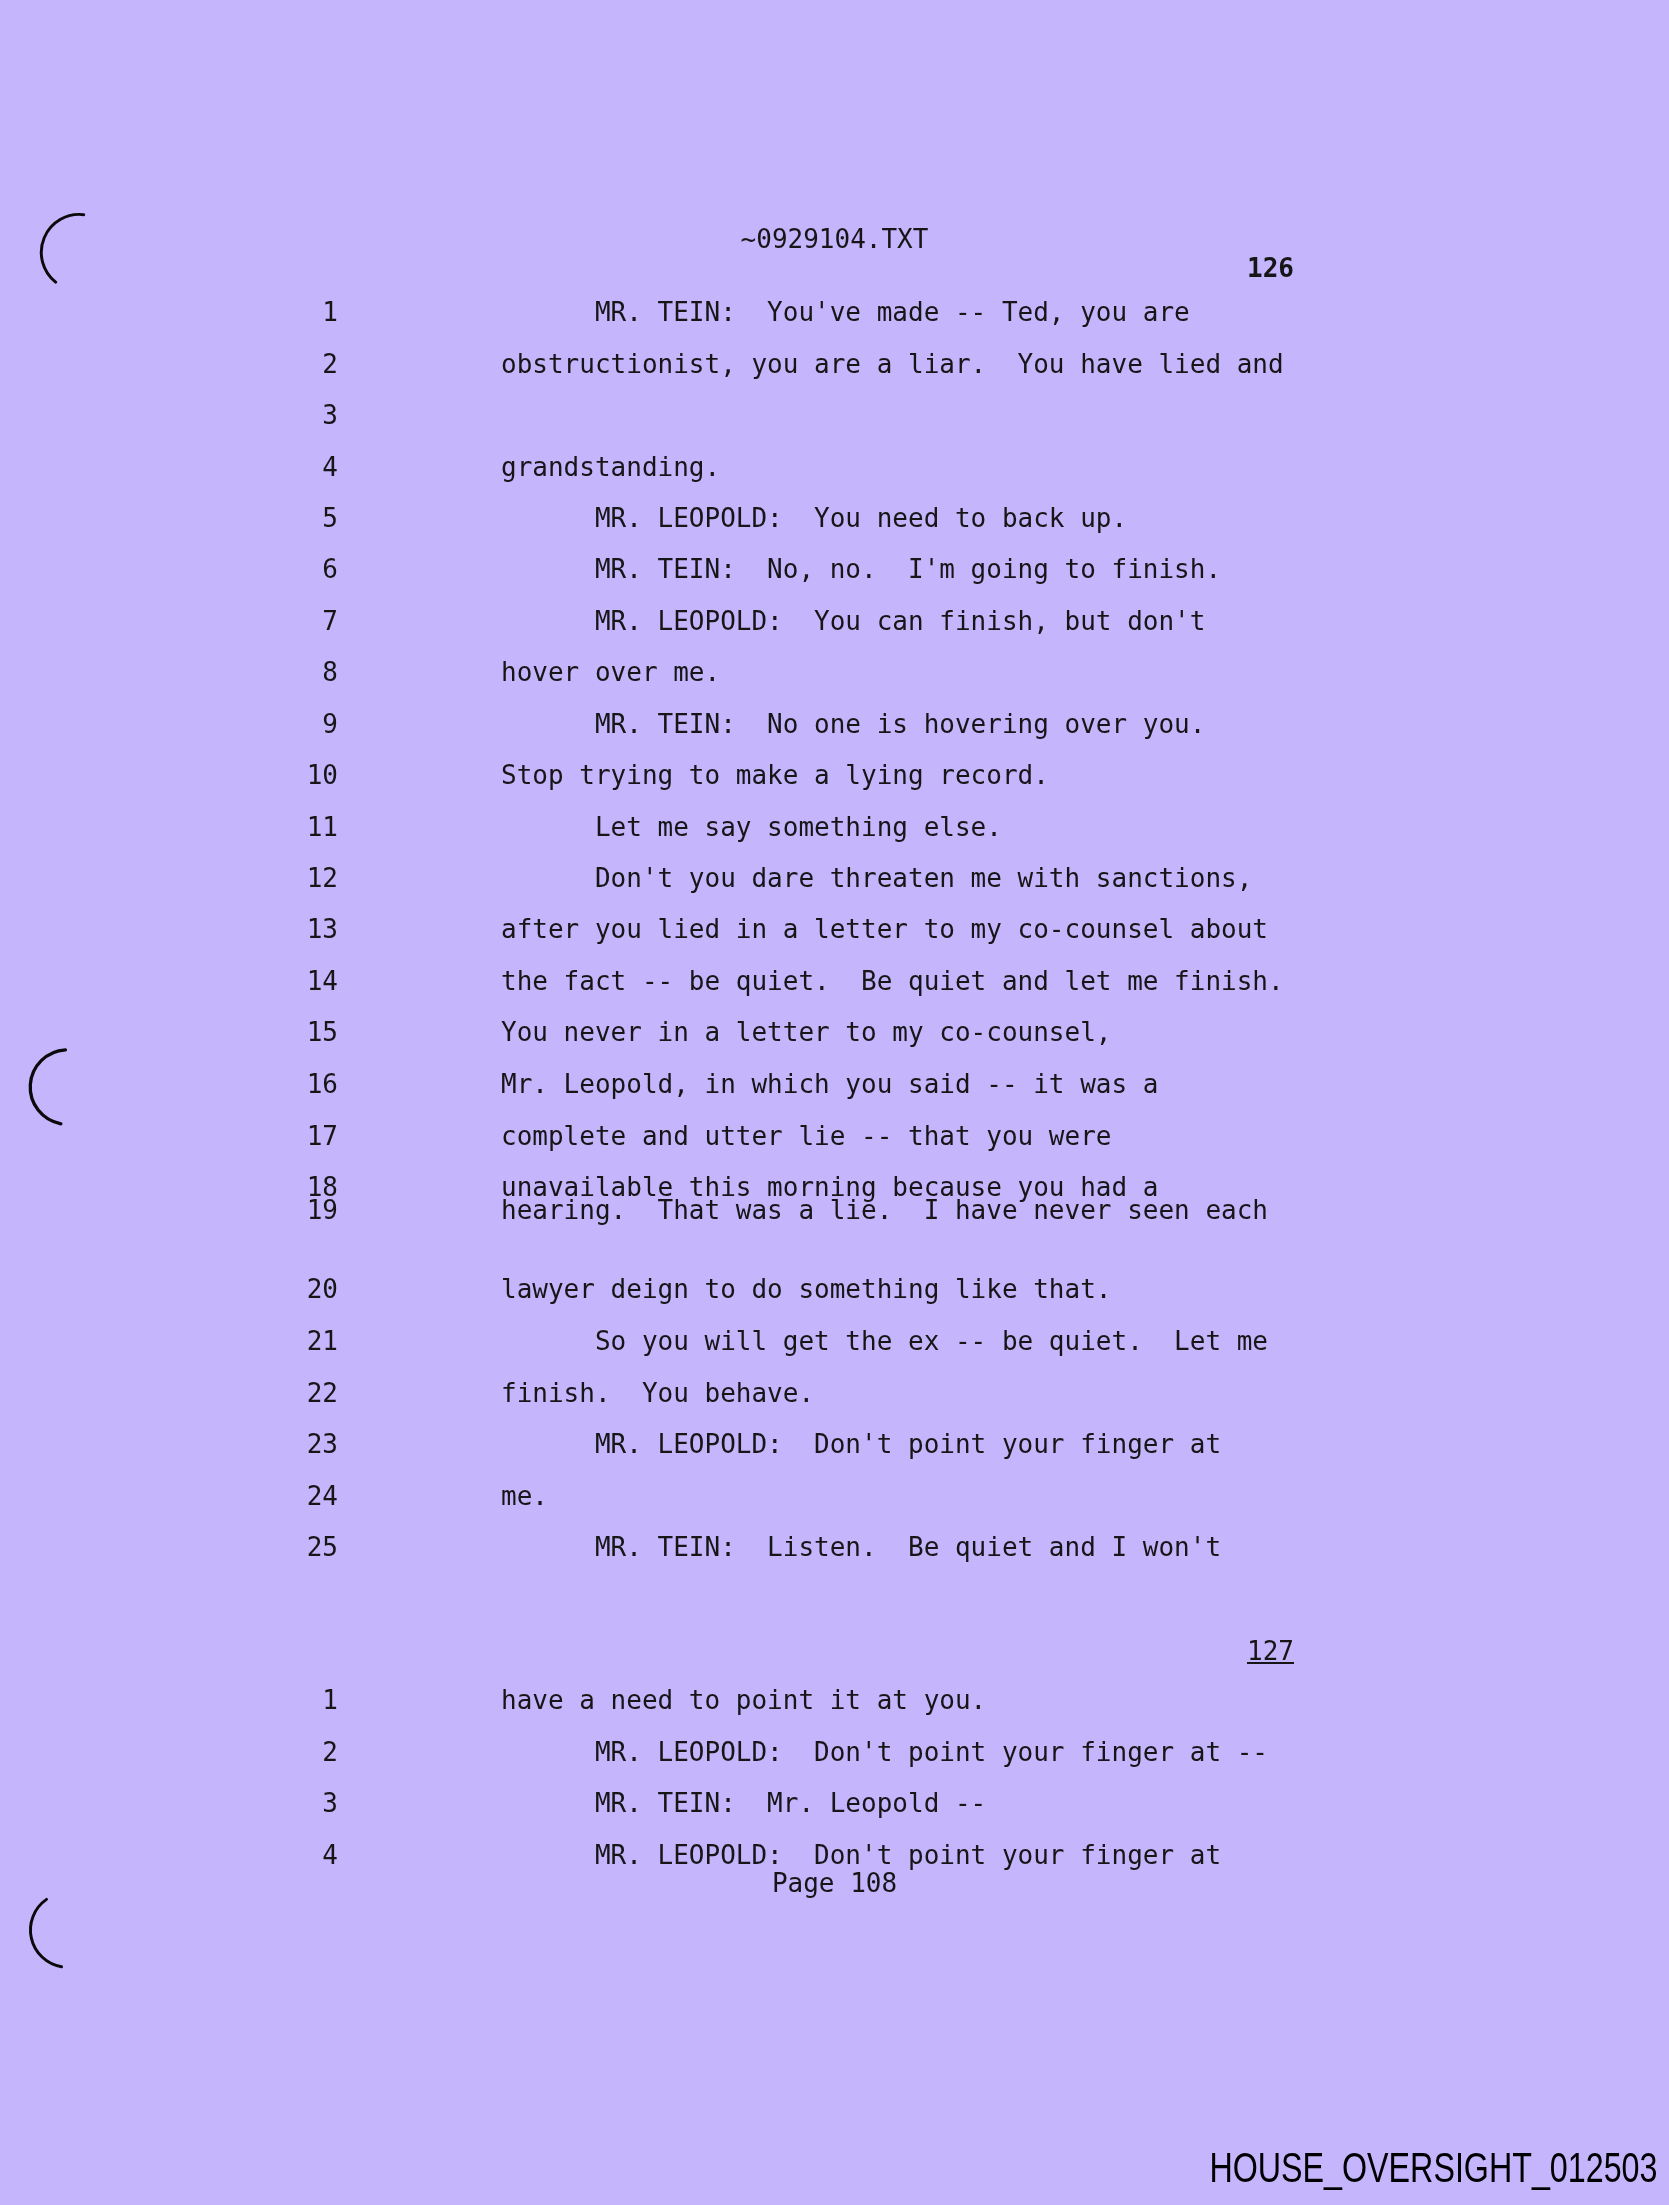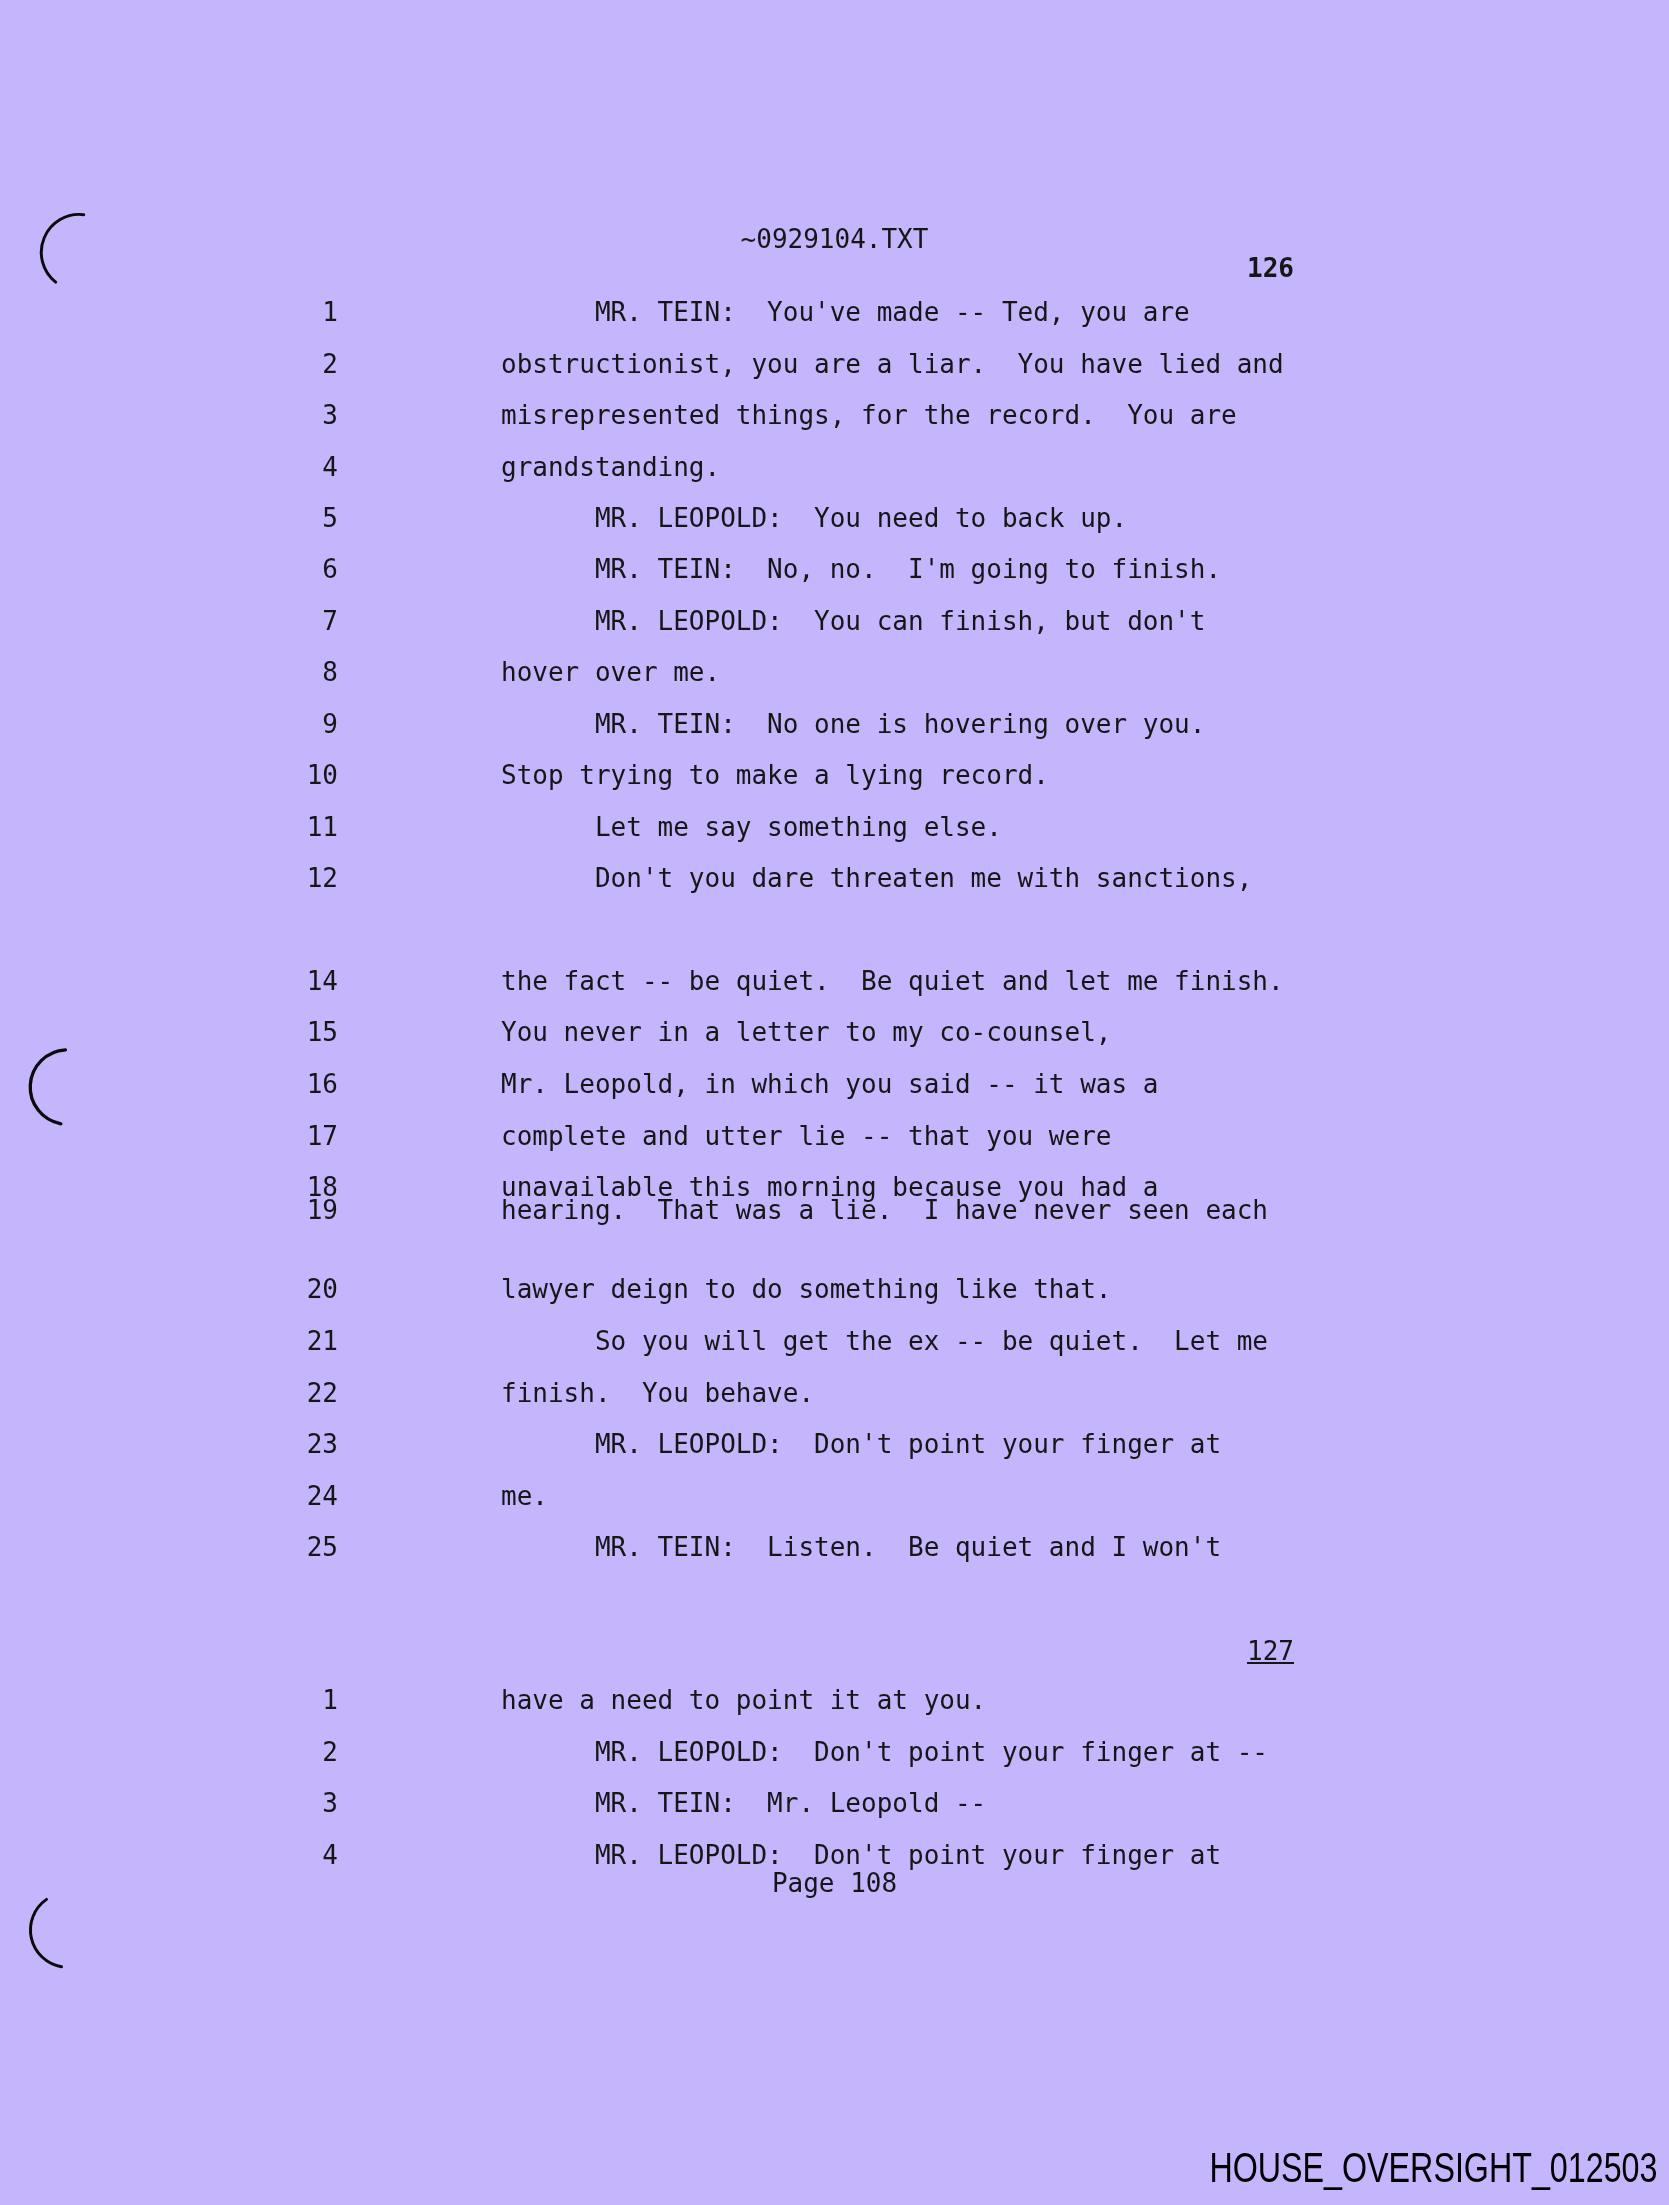--- a/index.html
+++ b/index.html
@@ -92,30 +92,31 @@
     <path d="M 128 328 A 58 58 0 0 0 85 431" fill="none" stroke="#0a0a0a" stroke-width="4.5" stroke-linecap="round"></path>
     <path d="M 100 1604 A 57 57 0 0 0 93 1717" fill="none" stroke="#0a0a0a" stroke-width="5" stroke-linecap="round"></path>
     <path d="M 71 2902 A 57 57 0 0 0 94 3005" fill="none" stroke="#0a0a0a" stroke-width="4.5" stroke-linecap="round"></path>
   </svg>
 
   <div class="mono doc-title">~0929104.TXT</div>
   <div class="mono page-number p126">126</div>
 
   <div class="row mono" style="top:299px"><span class="ln">1</span><span class="tx">      MR. TEIN:  You've made -- Ted, you are</span></div>
   <div class="row mono" style="top:351px"><span class="ln">2</span><span class="tx">obstructionist, you are a liar.  You have lied and</span></div>
-  <div class="row mono" style="top:402px"><span class="ln">3</span><span class="tx">misrepresented things, for the record.  You are</span></div>
+  <div class="row mono" style="top:402px"><span class="ln">3</span></div>
   <div class="row mono" style="top:454px"><span class="ln">4</span><span class="tx">grandstanding.</span></div>
   <div class="row mono" style="top:505px"><span class="ln">5</span><span class="tx">      MR. LEOPOLD:  You need to back up.</span></div>
   <div class="row mono" style="top:556px"><span class="ln">6</span><span class="tx">      MR. TEIN:  No, no.  I'm going to finish.</span></div>
   <div class="row mono" style="top:608px"><span class="ln">7</span><span class="tx">      MR. LEOPOLD:  You can finish, but don't</span></div>
   <div class="row mono" style="top:659px"><span class="ln">8</span><span class="tx">hover over me.</span></div>
   <div class="row mono" style="top:711px"><span class="ln">9</span><span class="tx">      MR. TEIN:  No one is hovering over you.</span></div>
   <div class="row mono" style="top:762px"><span class="ln">10</span><span class="tx">Stop trying to make a lying record.</span></div>
   <div class="row mono" style="top:814px"><span class="ln">11</span><span class="tx">      Let me say something else.</span></div>
   <div class="row mono" style="top:865px"><span class="ln">12</span><span class="tx">      Don't you dare threaten me with sanctions,</span></div>
+  <div class="row mono" style="top:916px"><span class="ln">13</span><span class="tx">after you lied in a letter to my co-counsel about</span></div>
   <div class="row mono" style="top:968px"><span class="ln">14</span><span class="tx">the fact -- be quiet.  Be quiet and let me finish.</span></div>
   <div class="row mono" style="top:1019px"><span class="ln">15</span><span class="tx">You never in a letter to my co-counsel,</span></div>
   <div class="row mono" style="top:1071px"><span class="ln">16</span><span class="tx">Mr. Leopold, in which you said -- it was a</span></div>
   <div class="row mono" style="top:1123px"><span class="ln">17</span><span class="tx">complete and utter lie -- that you were</span></div>
   <div class="row mono" style="top:1174px"><span class="ln">18</span><span class="tx">unavailable this morning because you had a</span></div>
   <div class="row mono" style="top:1197px"><span class="ln">19</span><span class="tx">hearing.  That was a lie.  I have never seen each</span></div>
   <div class="row mono" style="top:1276px"><span class="ln">20</span><span class="tx">lawyer deign to do something like that.</span></div>
   <div class="row mono" style="top:1328px"><span class="ln">21</span><span class="tx">      So you will get the ex -- be quiet.  Let me</span></div>
   <div class="row mono" style="top:1380px"><span class="ln">22</span><span class="tx">finish.  You behave.</span></div>
   <div class="row mono" style="top:1431px"><span class="ln">23</span><span class="tx">      MR. LEOPOLD:  Don't point your finger at</span></div>

